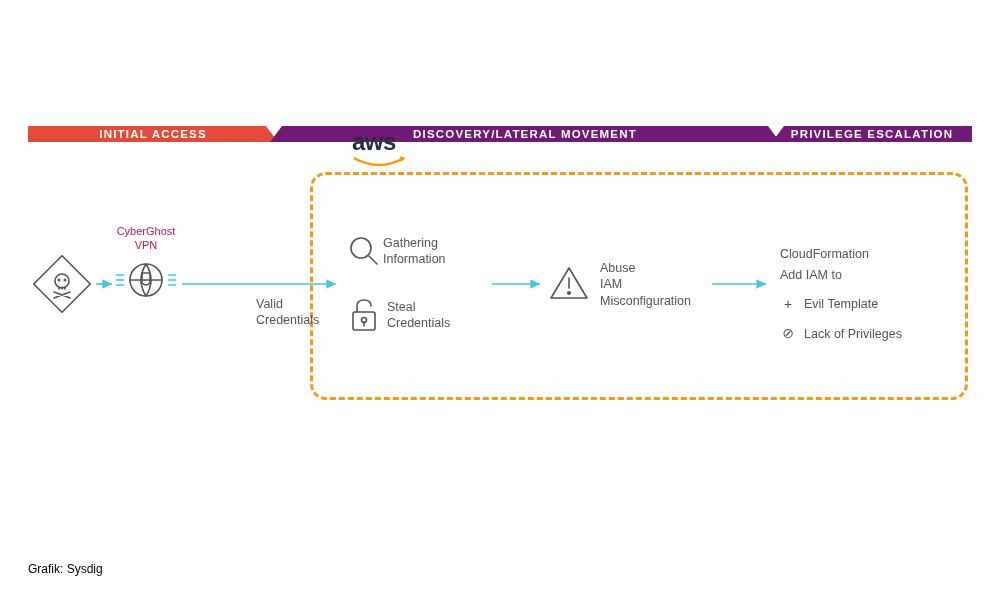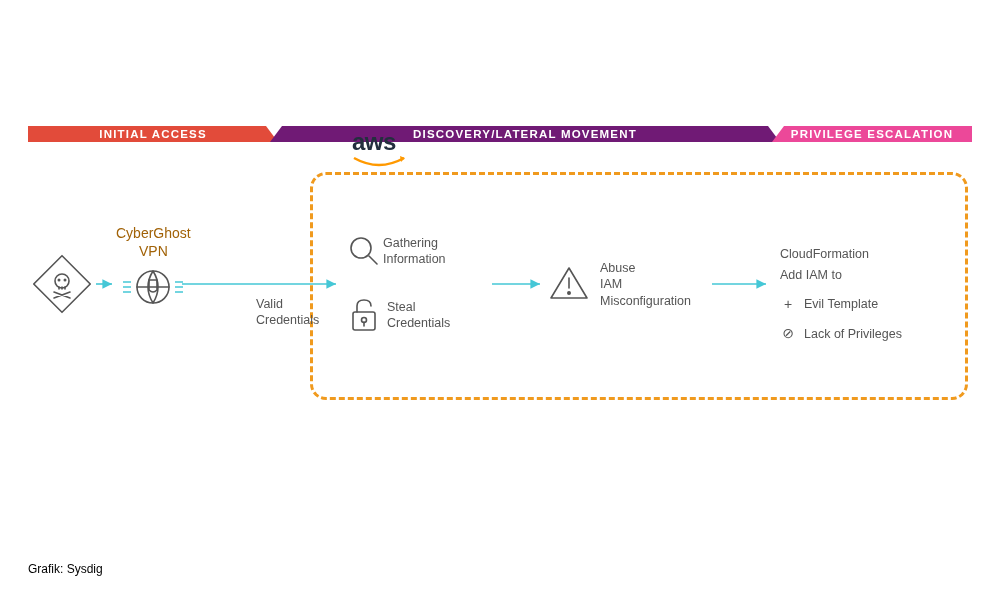--- a/index.html
+++ b/index.html
@@ -2,33 +2,33 @@
 <html><head>
 <meta charset="utf-8">
 <style>
 * { box-sizing: border-box; margin: 0; padding: 0; }
 body { font-family: -apple-system, BlinkMacSystemFont, "Segoe UI", Arial, sans-serif; background: #fff; width: 1000px; height: 600px; position: relative; color: #5a5a5a; }
 
 .phases { display: flex; position: absolute; top: 82px; left: 28px; right: 28px; height: 16px; margin-top: 44px; }
 .phase { color: #fff; font-size: 11.5px; font-weight: 600; letter-spacing: 1.2px; display: flex; align-items: center; justify-content: center; position: relative; }
 .phase-1 { background: #e24b3a; flex: 0 0 250px; clip-path: polygon(0 0, calc(100% - 12px) 0, 100% 100%, 0 100%); }
 .phase-2 { background: #701a75; flex: 1; margin-left: -8px; clip-path: polygon(12px 0, calc(100% - 12px) 0, 100% 100%, 0 100%); }
-.phase-3 { background: #ec4899; flex: 0 0 200px; margin-left: -8px; clip-path: polygon(12px 0, 100% 0, 100% 100%, 0 100%); }
+.phase-3 { background: #701a75; flex: 0 0 200px; margin-left: -8px; clip-path: polygon(12px 0, 100% 0, 100% 100%, 0 100%); }
 
 .aws-logo { position: absolute; top: 128px; left: 352px; }
 .aws-text { font-family: Arial, sans-serif; font-size: 24px; font-weight: 700; color: #232f3e; letter-spacing: -0.5px; }
 .aws-smile { width: 54px; height: 14px; }
 
 .dashed-box { position: absolute; top: 172px; left: 310px; right: 32px; height: 228px; border: 3px dashed #f09a1e; border-radius: 16px; }
 
 .attacker { position: absolute; top: 256px; left: 34px; }
 .skull-diamond { width: 56px; height: 56px; }
 
 .vpn { position: absolute; top: 224px; left: 116px; text-align: center; }
-.vpn-label { font-size: 14px; color: #a16207; margin-bottom: 4px; line-height: 1.3; }
+.vpn-label { font-size: 11px; color: #be185d; margin-bottom: 4px; line-height: 1.3; }
 .vpn-icon { width: 60px; height: 46px; }
 
 .valid-creds { position: absolute; top: 296px; left: 212px; font-size: 12.5px; color: #555; line-height: 1.3; margin-left: 44px; }
 
 .arrow { stroke: #45c7d6; stroke-width: 1.6; fill: none; }
 .arrow-head { fill: #45c7d6; }
 
 .svg-arrows { position: absolute; top: 0; left: 0; width: 1000px; height: 600px; pointer-events: none; }
 
 .gather { position: absolute; top: 234px; left: 345px; display: flex; align-items: center; gap: 0; }

